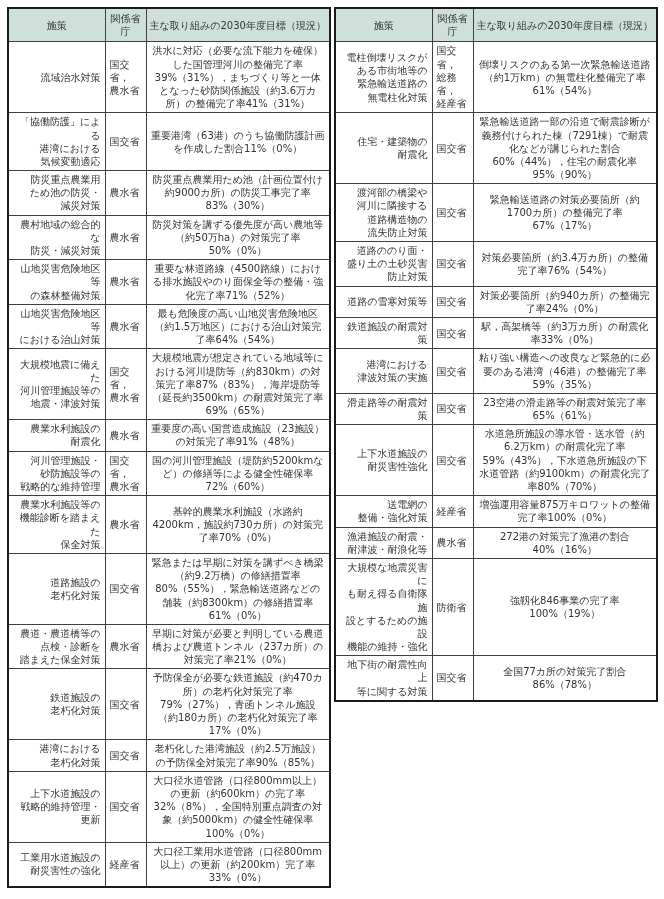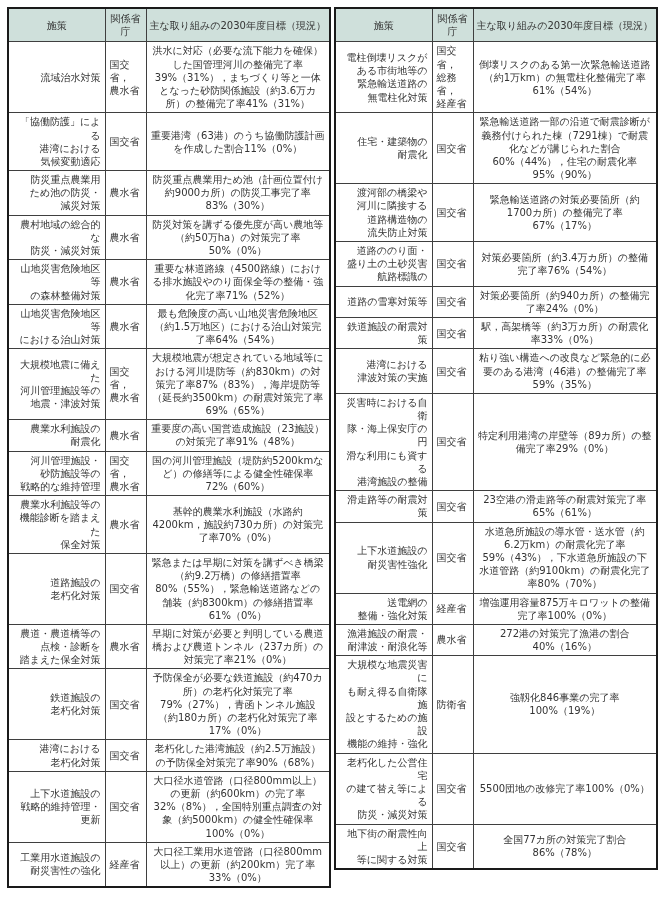--- a/index.html
+++ b/index.html
@@ -153,21 +153,21 @@
       <tr>
         <td class="cell-measure">鉄道施設の
 老朽化対策</td>
         <td class="cell-ministry">国交省</td>
         <td class="cell-target">予防保全が必要な鉄道施設（約470カ所）の老朽化対策完了率79%（27%），青函トンネル施設（約180カ所）の老朽化対策完了率17%（0%）</td>
       </tr>
       <tr>
         <td class="cell-measure">港湾における
 老朽化対策</td>
         <td class="cell-ministry">国交省</td>
-        <td class="cell-target">老朽化した港湾施設（約2.5万施設）の予防保全対策完了率90%（68%）</td>
+        <td class="cell-target">老朽化した港湾施設（約2.5万施設）の予防保全対策完了率90%（85%）</td>
       </tr>
       <tr>
         <td class="cell-measure">上下水道施設の
 戦略的維持管理・
 更新</td>
         <td class="cell-ministry">国交省</td>
         <td class="cell-target">大口径水道管路（口径800mm以上）の更新（約600km）の完了率32%（8%），全国特別重点調査の対象（約5000km）の健全性確保率100%（0%）</td>
       </tr>
       <tr>
         <td class="cell-measure">工業用水道施設の
@@ -211,47 +211,39 @@
         <td class="cell-measure">渡河部の橋梁や
 河川に隣接する
 道路構造物の
 流失防止対策</td>
         <td class="cell-ministry">国交省</td>
         <td class="cell-target">緊急輸送道路の対策必要箇所（約1700カ所）の整備完了率67%（17%）</td>
       </tr>
       <tr>
         <td class="cell-measure">道路ののり面・
 盛り土の土砂災害
-航路標識の</td>
+防止対策</td>
         <td class="cell-ministry">国交省</td>
         <td class="cell-target">対策必要箇所（約3.4万カ所）の整備完了率76%（54%）</td>
       </tr>
       <tr>
         <td class="cell-measure">道路の雪寒対策等</td>
         <td class="cell-ministry">国交省</td>
         <td class="cell-target">対策必要箇所（約940カ所）の整備完了率24%（0%）</td>
       </tr>
       <tr>
         <td class="cell-measure">鉄道施設の耐震対策</td>
         <td class="cell-ministry">国交省</td>
         <td class="cell-target">駅，高架橋等（約3万カ所）の耐震化率33%（0%）</td>
       </tr>
       <tr>
         <td class="cell-measure">港湾における
 津波対策の実施</td>
         <td class="cell-ministry">国交省</td>
         <td class="cell-target">粘り強い構造への改良など緊急的に必要のある港湾（46港）の整備完了率59%（35%）</td>
-      </tr>
-      <tr>
-        <td class="cell-measure">災害時における自衛
-隊・海上保安庁の円
-滑な利用にも資する
-港湾施設の整備</td>
-        <td class="cell-ministry">国交省</td>
-        <td class="cell-target">特定利用港湾の岸壁等（89カ所）の整備完了率29%（0%）</td>
       </tr>
       <tr>
         <td class="cell-measure">滑走路等の耐震対策</td>
         <td class="cell-ministry">国交省</td>
         <td class="cell-target">23空港の滑走路等の耐震対策完了率65%（61%）</td>
       </tr>
       <tr>
         <td class="cell-measure">上下水道施設の
 耐災害性強化</td>
         <td class="cell-ministry">国交省</td>
@@ -271,26 +263,19 @@
       </tr>
       <tr>
         <td class="cell-measure">大規模な地震災害に
 も耐え得る自衛隊施
 設とするための施設
 機能の維持・強化</td>
         <td class="cell-ministry">防衛省</td>
         <td class="cell-target">強靱化846事業の完了率100%（19%）</td>
       </tr>
       <tr>
-        <td class="cell-measure">老朽化した公営住宅
-の建て替え等による
-防災・減災対策</td>
-        <td class="cell-ministry">国交省</td>
-        <td class="cell-target">5500団地の改修完了率100%（0%）</td>
-      </tr>
-      <tr>
         <td class="cell-measure">地下街の耐震性向上
 等に関する対策</td>
         <td class="cell-ministry">国交省</td>
         <td class="cell-target">全国77カ所の対策完了割合86%（78%）</td>
       </tr>
     </tbody>
   </table>
 
 </body></html>

